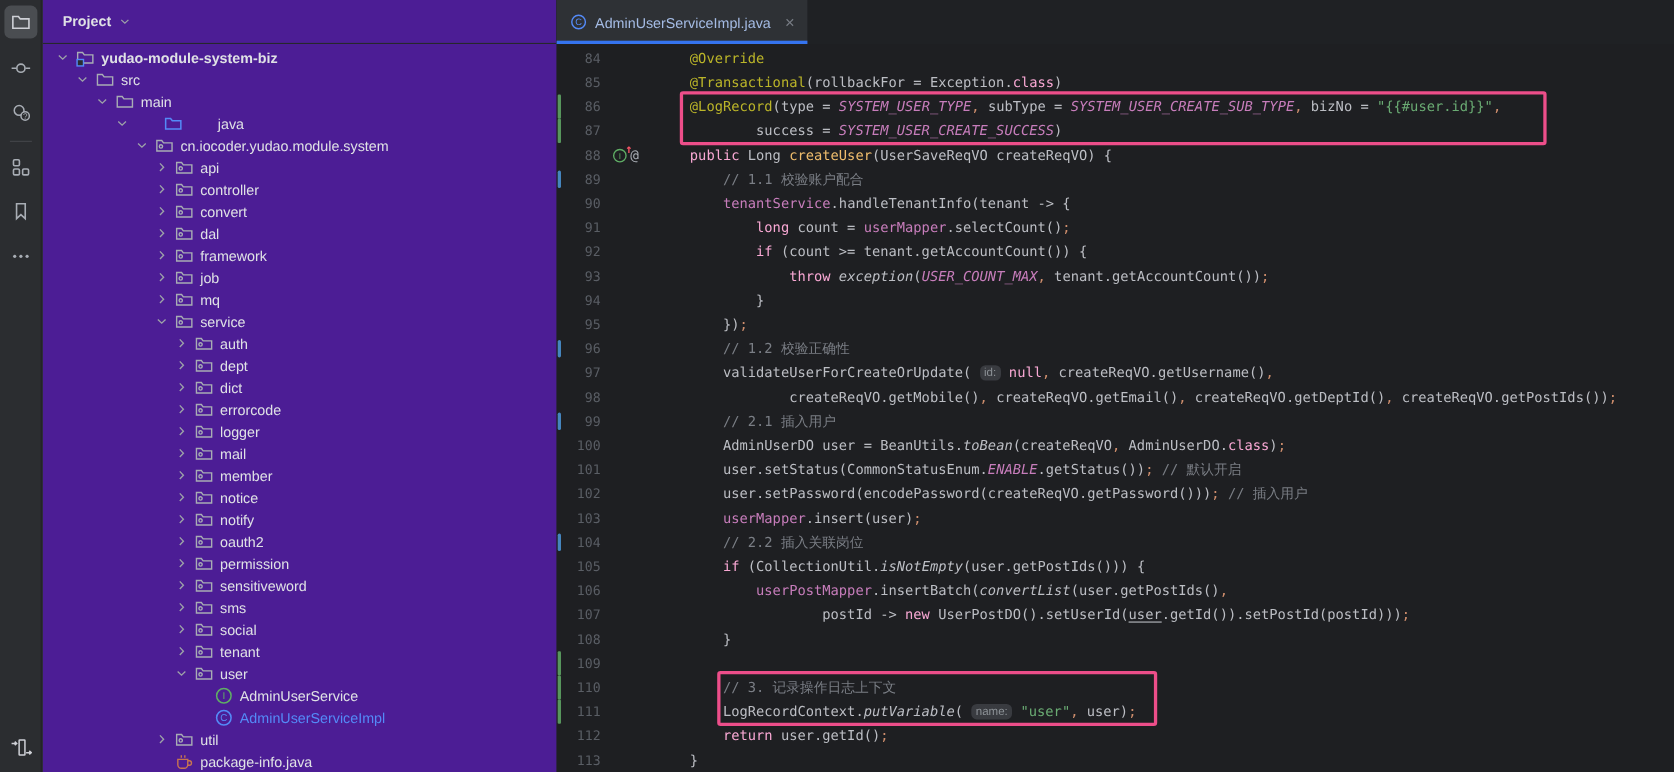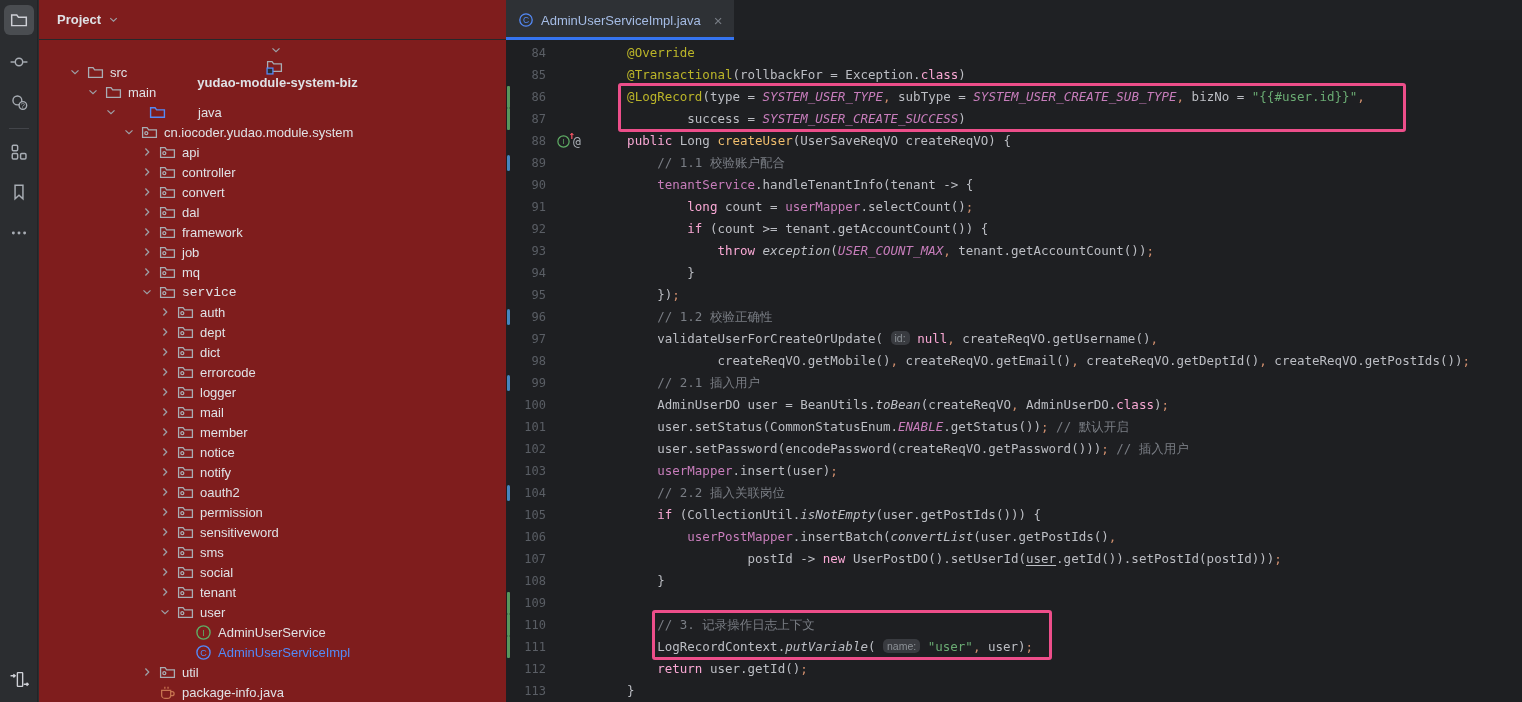--- a/index.html
+++ b/index.html
@@ -9,21 +9,21 @@
     background:#2B2D30; font-family:"Liberation Sans", sans-serif;
     -webkit-font-smoothing:antialiased; color:#DFE1E5;
   }
   
   .stripe { position:absolute; left:0; top:0; width:38px; height:702px; background:#2B2D30; border-right:1px solid #222426; }
   .stripe-btn { position:absolute; left:4px; width:30px; height:30px; border-radius:6px; display:flex; align-items:center; justify-content:center; }
   .stripe-btn.sel { background:#4A4D51; }
   .stripe-btn svg { display:block; }
   .stripe-sep { position:absolute; left:9px; width:20px; height:1px; background:#43454A; }
   
-  .panel { position:absolute; left:39px; top:0; width:467px; height:702px; background:#7f1d1d; }
+  .panel { position:absolute; left:39px; top:0; width:467px; height:702px; background:#4c1d95; }
   .panel-header { height:40px; display:flex; align-items:center; gap:6px; padding-left:18px; border-bottom:1px solid #26282B; }
   .panel-title { font-size:13px; font-weight:700; color:#DFE1E5; }
   .tree { position:absolute; top:41px; left:0; right:0; bottom:0; overflow:hidden; padding-top:1px; }
   .tree-row { height:20px; display:flex; align-items:center; font-size:13px; color:#DFE1E5; white-space:nowrap; }
   .tree-row .chev { width:16px; height:16px; flex:0 0 16px; display:flex; align-items:center; justify-content:center; margin-right:4px; }
   .tree-row .ticon { width:17px; height:17px; flex:0 0 17px; display:flex; align-items:center; justify-content:center; margin-right:6px; }
   .tree-row .tlabel.bold { font-weight:700; }
   .tree-row .tlabel.sel { color:#548AF7; }
   
   .editor { position:absolute; left:506px; top:0; width:1016px; height:702px; background:#1E1F22; }
@@ -119,21 +119,21 @@
   <div class="panel">
     <div class="panel-header">
       <span class="panel-title">Project</span>
       <span>
           <svg class="ic" width="13" height="13" viewBox="0 0 16 16" fill="none" stroke="#9DA2A8" stroke-width="1.4">
             <path d="M4 6.2 L8 10 L12 6.2"></path>
           </svg>
         </span>
     </div>
     <div class="tree">
-        <div class="tree-row" style="padding-left: 10px; flex-direction: column;">
+        <div class="tree-row" style="padding-left: 10px;">
           <span class="chev">
             <svg class="ic" width="14" height="14" viewBox="0 0 16 16" fill="none" stroke="#9DA2A8" stroke-width="1.4">
               <path d="M4 6.2 L8 10 L12 6.2"></path>
             </svg>
           </span>
           <span class="ticon">
             <svg class="ic" width="17" height="17" viewBox="0 0 16 16" fill="none">
               <path d="M1.5 3.5 h4.2 l1.5 2 h7.3 v7 h-13 z" stroke="#A8ADB4" stroke-width="1.2"></path>
               <rect x="1" y="9.5" width="5.5" height="5.5" fill="#2B2D30" stroke="#548AF7" stroke-width="1.2"></rect>
             </svg>
@@ -284,21 +284,21 @@
             </svg>
           </span>
           <span class="ticon">
             <svg class="ic" width="17" height="17" viewBox="0 0 16 16" fill="none" stroke="#A8ADB4" stroke-width="1.2">
               <path d="M1.5 3.5 h4.2 l1.5 2 h7.3 v7 h-13 z"></path>
               <circle cx="5" cy="8.6" r="1.4"></circle>
             </svg>
           </span>
           <span class="tlabel">mq</span>
         </div>
-        <div class="tree-row" style="padding-left: 100px; font-family: Liberation Mono, monospace;">
+        <div class="tree-row" style="padding-left: 100px;">
           <span class="chev">
             <svg class="ic" width="14" height="14" viewBox="0 0 16 16" fill="none" stroke="#9DA2A8" stroke-width="1.4">
               <path d="M4 6.2 L8 10 L12 6.2"></path>
             </svg>
           </span>
           <span class="ticon">
             <svg class="ic" width="17" height="17" viewBox="0 0 16 16" fill="none" stroke="#A8ADB4" stroke-width="1.2">
               <path d="M1.5 3.5 h4.2 l1.5 2 h7.3 v7 h-13 z"></path>
               <circle cx="5" cy="8.6" r="1.4"></circle>
             </svg>

